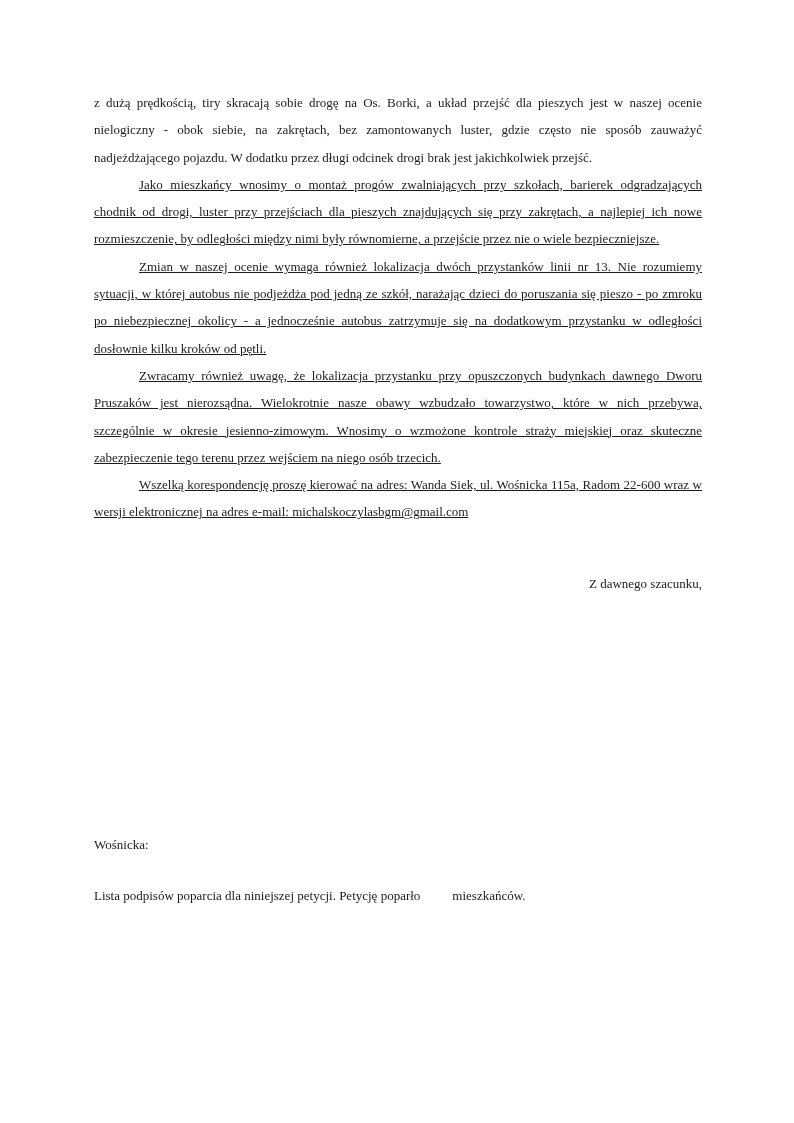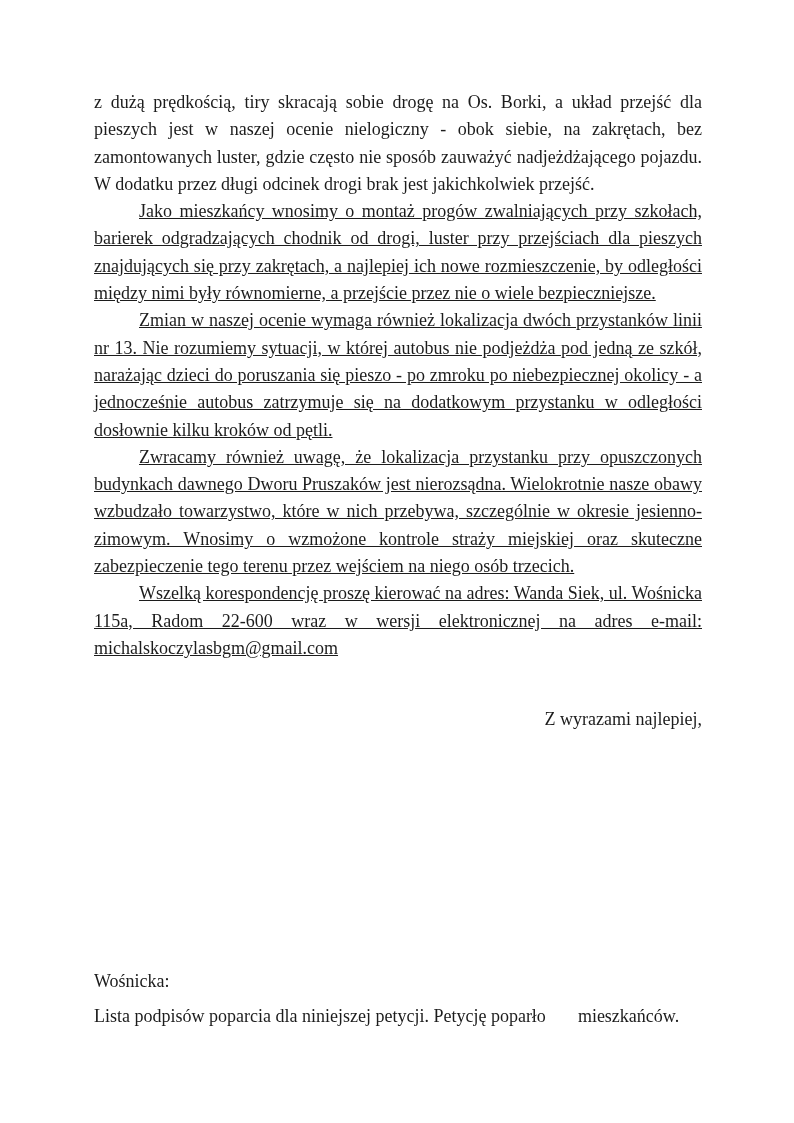--- a/index.html
+++ b/index.html
@@ -16,21 +16,21 @@
     overflow: hidden;
     font-family: "Liberation Serif", "DejaVu Serif", serif;
     color: #1c1c1c;
   }
   .content {
     position: absolute;
     left: 94px;
     top: 0;
     width: 608px;
     padding-top: 89px;
-    font-size: 18px;
+    font-size: 13px;
     line-height: 27.3px;
   }
   p {
     margin: 0;
     padding: 0;
   }
   .para {
     text-align: justify;
   }
   .indent {
@@ -44,21 +44,21 @@
   .signature {
     margin-top: 8px;
     text-align: right;
     font-style: italic;
   }
   .attachment-label {
     margin-top: 234px;
     text-align: left;
   }
   .attachment-line {
-    margin-top: 8px;
+    margin-top: 24px;
     text-align: left;
   }
   .count-gap {
     display: inline-block;
     width: 32px;
     height: 1px;
   }
 </style>
 </head>
 <body>
@@ -69,21 +69,21 @@
     <p class="para">z dużą prędkością, tiry skracają sobie drogę na Os. Borki, a układ przejść dla pieszych jest w naszej ocenie nielogiczny - obok siebie, na zakrętach, bez zamontowanych luster, gdzie często nie sposób zauważyć nadjeżdżającego pojazdu. W dodatku przez długi odcinek drogi brak jest jakichkolwiek przejść.</p>
 
     <p class="para indent">Jako mieszkańcy wnosimy o montaż progów zwalniających przy szkołach, barierek odgradzających chodnik od drogi, luster przy przejściach dla pieszych znajdujących się przy zakrętach, a najlepiej ich nowe rozmieszczenie, by odległości między nimi były równomierne, a przejście przez nie o wiele bezpieczniejsze.</p>
 
     <p class="para indent">Zmian w naszej ocenie wymaga również lokalizacja dwóch przystanków linii nr 13. Nie rozumiemy sytuacji, w której autobus nie podjeżdża pod jedną ze szkół, narażając dzieci do poruszania się pieszo - po zmroku po niebezpiecznej okolicy - a jednocześnie autobus zatrzymuje się na dodatkowym przystanku w odległości dosłownie kilku kroków od pętli.</p>
 
     <p class="para indent">Zwracamy również uwagę, że lokalizacja przystanku przy opuszczonych budynkach dawnego Dworu Pruszaków jest nierozsądna. Wielokrotnie nasze obawy wzbudzało towarzystwo, które w nich przebywa, szczególnie w okresie jesienno-zimowym. Wnosimy o wzmożone kontrole straży miejskiej oraz skuteczne zabezpieczenie tego terenu przez wejściem na niego osób trzecich.</p>
 
     <p class="para indent">Wszelką korespondencję proszę kierować na adres: Wanda Siek, ul. Wośnicka 115a, Radom 22-600 wraz w wersji elektronicznej na adres e-mail: michalskoczylasbgm@gmail.com</p>
 
-    <p class="closing">Z wyrazami najlepiej,</p>
+    <p class="closing">Z dawnego szacunku,</p>
 
 
     <p class="attachment-label">Wośnicka:</p>
 
     <p class="attachment-line">
       <span>Lista podpisów poparcia dla niniejszej petycji. Petycję poparło</span><span class="count-gap"></span><span>mieszkańców.</span>
     </p>
 
   </div>
 </div>

